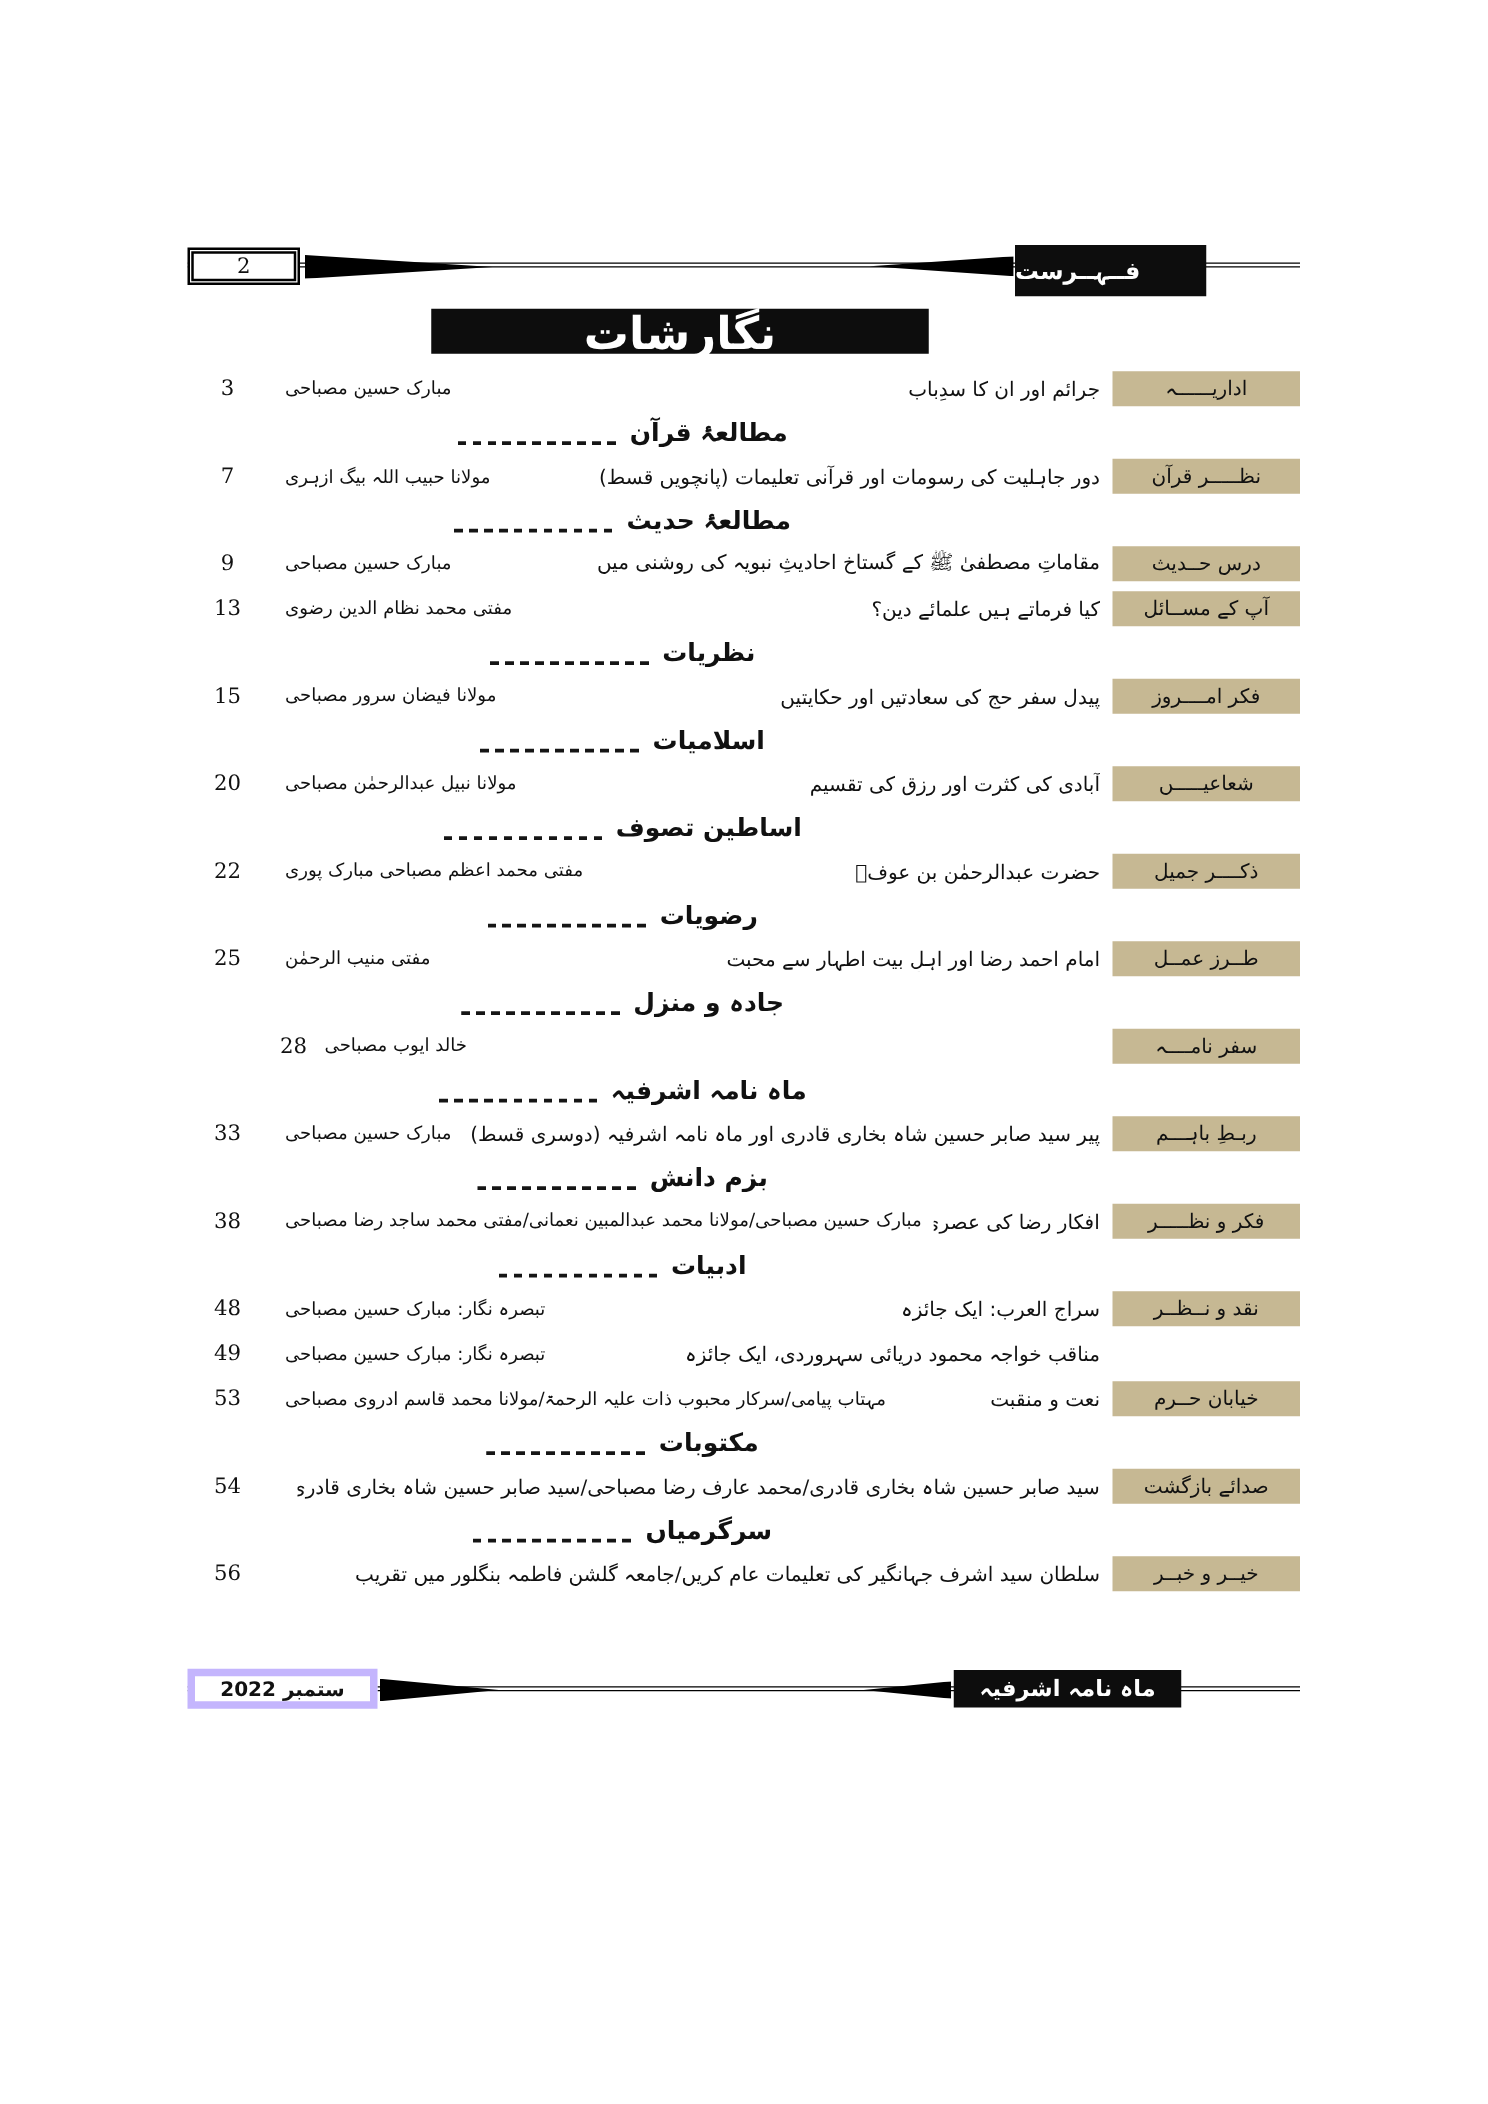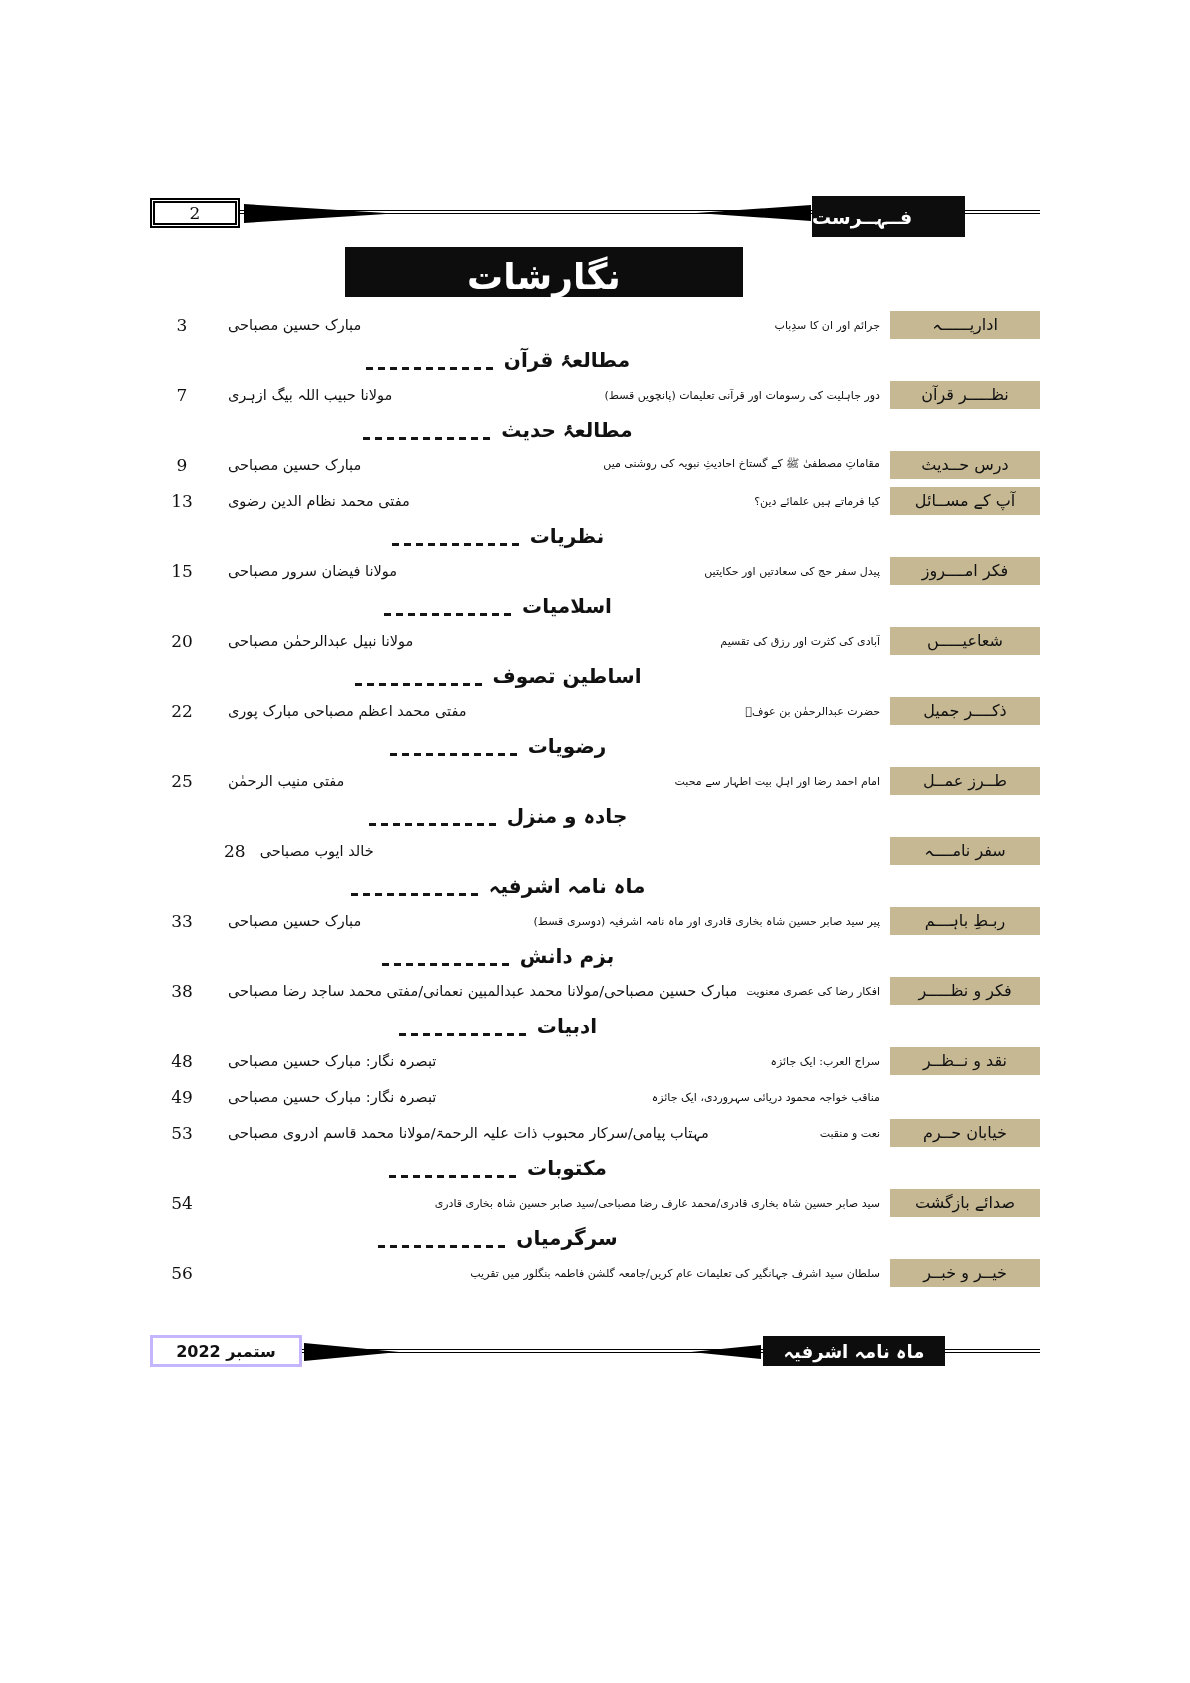--- a/index.html
+++ b/index.html
@@ -25,62 +25,62 @@
   .wedge-r  { left:94px;  top:8px;  width:150px; height:19px; clip-path:polygon(0 0,100% 50%,0 100%); }
   .wedge-l  { right:229px; top:9px;  width:115px; height:16px; clip-path:polygon(100% 0,0 50%,100% 100%); }
   .ribbon {
     position:absolute; right:75px; top:0; width:153px; height:41px;
     background:var(--ink,#000); color:#fff; display:flex; align-items:center; justify-content:flex-end;
     font-weight:bold; font-size:19px; direction:rtl;
   }
 
   
   .banner {
-    width:398px; height:50px; background:var(--ink,#000);
+    width:398px; height:36px; background:var(--ink,#000);
     margin:17px 0 10px 195px;
-    display:flex; align-items:flex-end; justify-content:center;
+    display:flex; align-items:flex-start; justify-content:center;
   }
   .banner span { color:#fff; font-size:36px; font-weight:bold; direction:rtl; }
 
   
   .toc { margin-top:8px; }
   .row.entry {
     direction:rtl;
     display:grid;
     grid-template-columns:150px minmax(0,1fr) auto 64px;
     column-gap:10px;
     align-items:center;
     height:36px;
   }
   .cat {
     background:var(--category-bg,#c6b893);
     height:28px; line-height:28px; text-align:center;
     font-weight:normal; font-size:16px; padding:0 4px;
     overflow:hidden; white-space:nowrap;
   }
   .cat.empty { visibility:hidden; }
-  .title { font-size:11px; white-space:nowrap; overflow:hidden; text-align:right; }
+  .title { font-size:16px; white-space:nowrap; overflow:hidden; text-align:right; }
   .author { font-size:14.5px; white-space:nowrap; text-align:left; padding-left:4px; }
   .pg { font-family:"DejaVu Serif", serif; font-size:17px; text-align:center; direction:ltr; }
 
   .row.section { height:34px; display:flex; align-items:center; justify-content:center; }
   .sec-wrap { position:relative; transform:translateX(-28px); display:inline-block; }
   .sec-title { font-weight:bold; font-size:20px; direction:rtl; unicode-bidi:isolate; }
   .dashes {
     position:absolute; right:100%; margin-right:10px; bottom:2px;
     width:128px; height:3px;
     background:repeating-linear-gradient(90deg,#151515 0 7px,transparent 7px 12px);
   }
 
   
   .bottom-bar { position:absolute; left:150px; right:150px; top:1334px; height:36px; }
   .bottom-bar .rule { top:15px; }
   .date-box {
     position:absolute; left:0; top:1px; width:152px; height:32px;
-    background:#fff; border:3px solid #c4b5fd;
+    background:#fff; border:6px solid #c4b5fd;
     display:flex; align-items:center; justify-content:center;
     font-weight:bold; font-size:16px; direction:ltr;
   }
   .wedge-r2 { left:154px; top:9px; width:95px; height:18px; clip-path:polygon(0 0,100% 50%,0 100%); }
   .wedge-l2 { right:279px; top:11px; width:70px; height:14px; clip-path:polygon(100% 0,0 50%,100% 100%); }
   .mag-box {
     position:absolute; right:95px; top:2px; width:182px; height:30px;
     background:var(--ink,#000); color:#fff;
     display:flex; align-items:center; justify-content:center;
     font-weight:bold; font-size:18px; direction:rtl;

